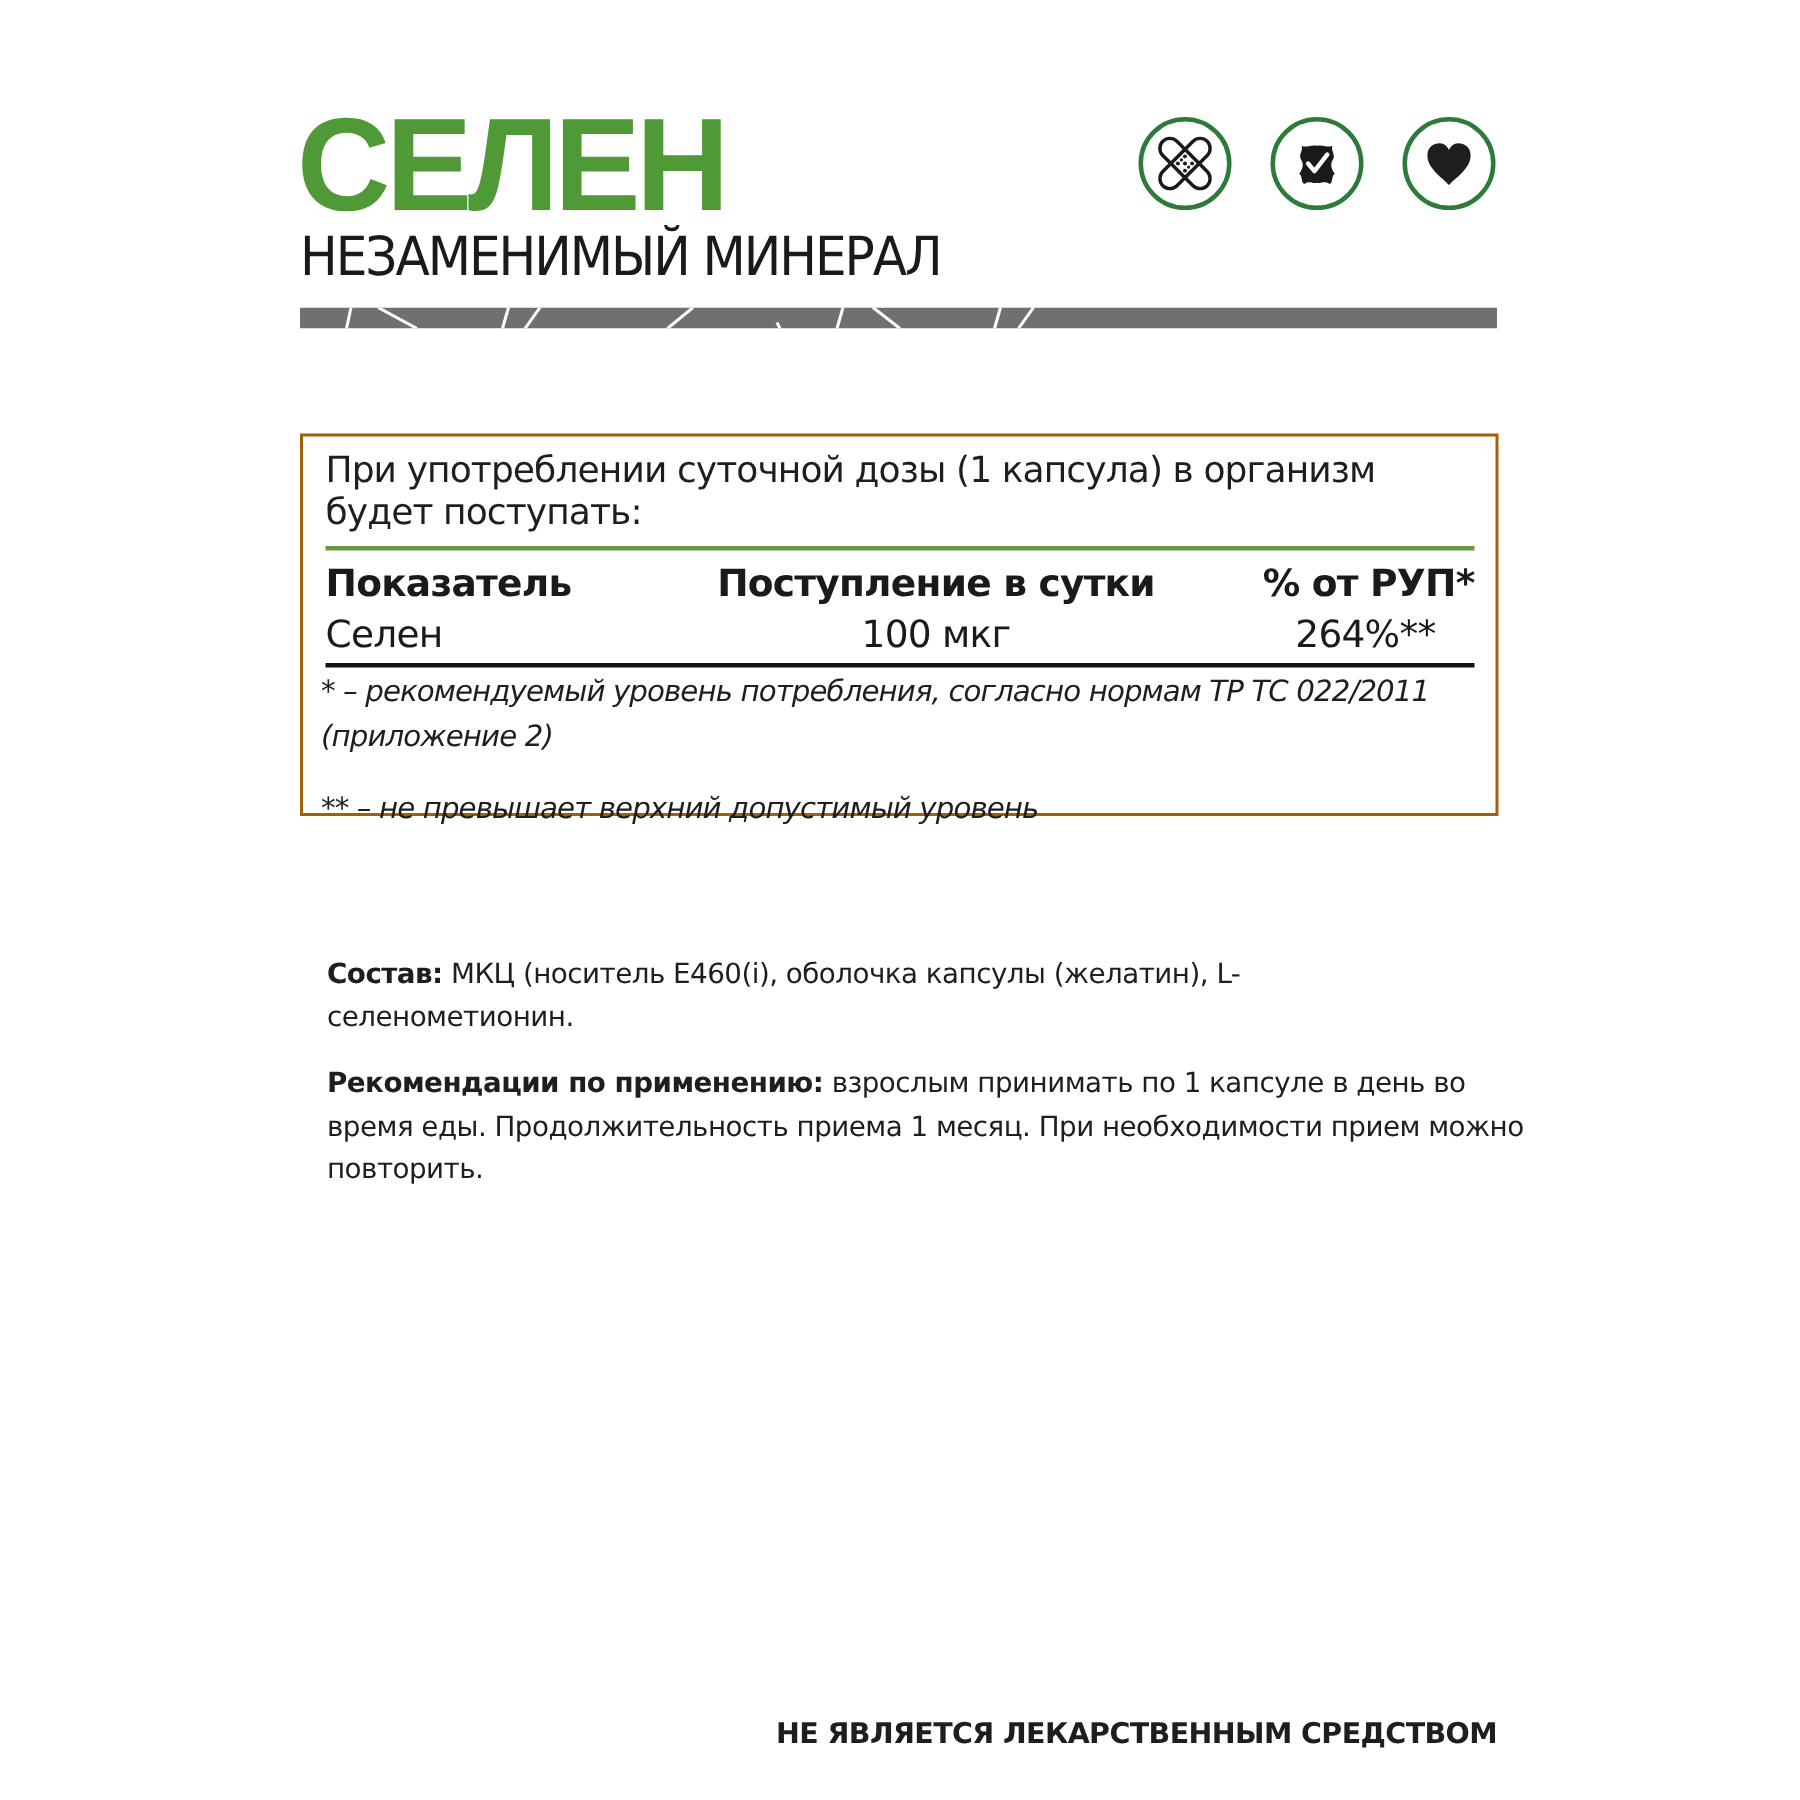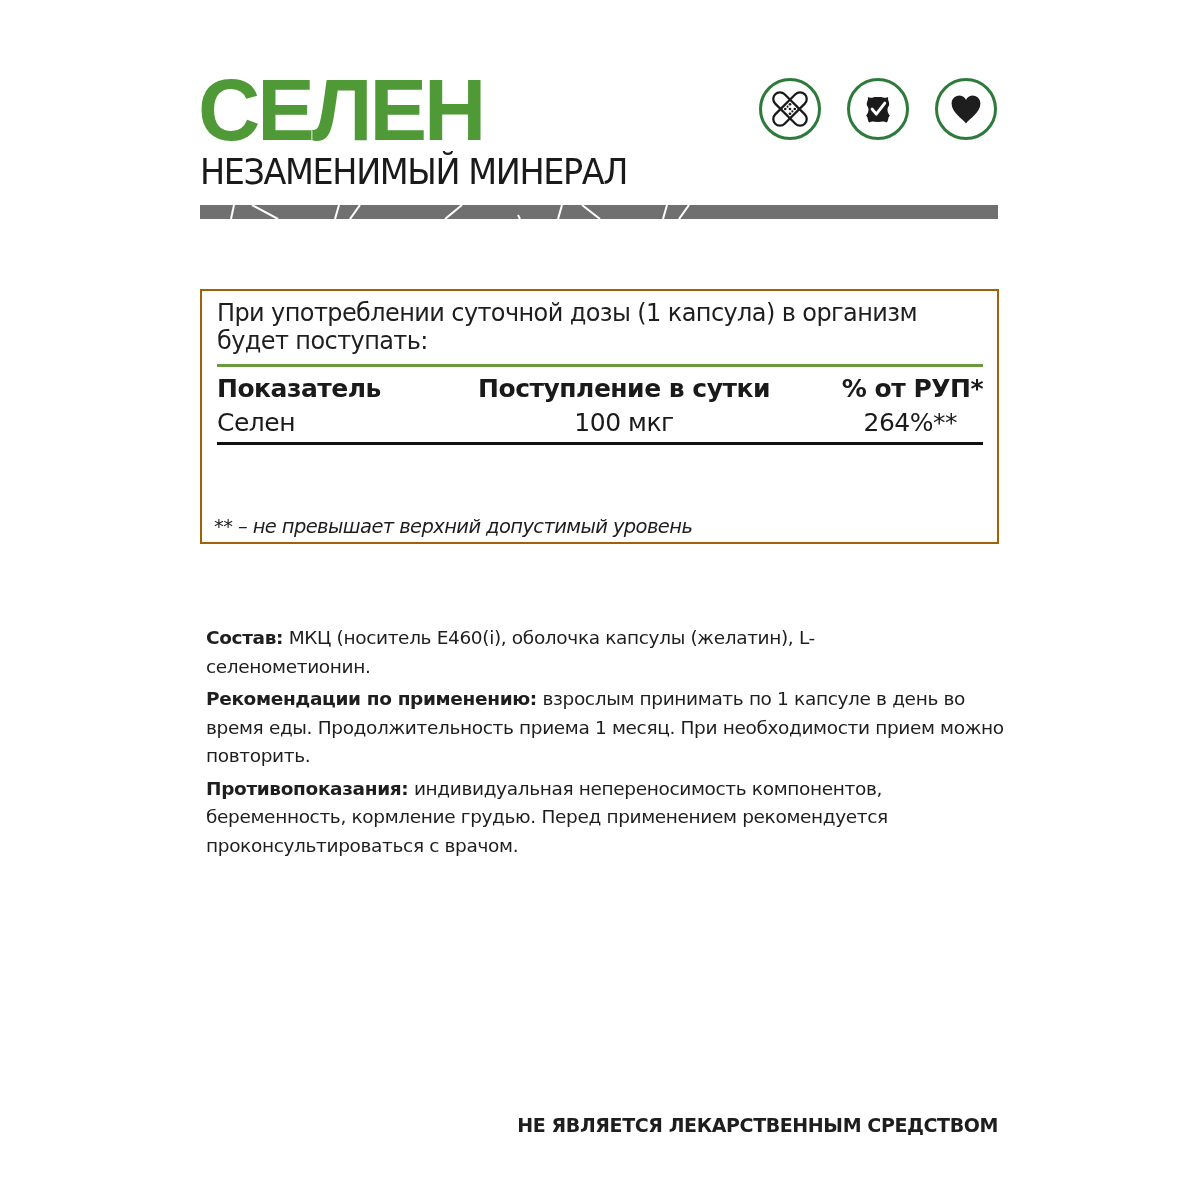--- a/index.html
+++ b/index.html
@@ -100,35 +100,35 @@
       position: absolute;
       left: 12px;
       font-style: italic;
       font-size: 19.5px;
       line-height: 30px;
       letter-spacing: -0.6px;
       color: #1e1e1e;
       width: 760px;
     }
     .note.n1 { top: 155px; }
-    .note.n2 { top: 221px; }
+    .note.n2 { top: 233px; }
     .body-text {
       position: absolute;
       left: 202px; top: 620px;
       width: 810px;
       font-size: 18.5px;
       line-height: 28.5px;
       letter-spacing: -0.35px;
       color: #1e1e1e;
     }
-    .body-text p { margin: 4px; }
+    .body-text p { margin: 16px; }
     .body-text b { font-weight: 700; }
     .footer {
       position: absolute;
-      right: 202px; top: 1112px;
+      right: 202px; top: 1143px;
       font-family: "DejaVu Sans", sans-serif;
       font-weight: 700;
       font-size: 19px;
       line-height: 26px;
       letter-spacing: -0.4px;
       color: #1e1e1e;
       text-align: center;
     }
   </style>
 </head>
@@ -191,22 +191,22 @@
     <span class="c1">Показатель</span>
     <span class="c2">Поступление в сутки</span>
     <span class="c3">% от РУП*</span>
   </div>
   <div class="trow data">
     <span class="c1">Селен</span>
     <span class="c2">100 мкг</span>
     <span class="c3">264%**</span>
   </div>
   <div class="div-black"></div>
+  <div class="note n1">* – рекомендуемый уровень потребления, согласно нормам ТР ТС 022/2011 (приложение 2)</div>
   <div class="note n2">** – не превышает верхний допустимый уровень</div>
 </div>
 
 <div class="body-text">
   <p style="width:680px"><b>Состав:</b><span> МКЦ (носитель Е460(i), оболочка капсулы (желатин), L-селенометионин.</span></p>
   <p style="width:800px"><b>Рекомендации по применению:</b><span> взрослым принимать по 1 капсуле в день во время еды. Продолжительность приема 1 месяц. При необходимости прием можно повторить.</span></p>
-  <p style="width:770px"><b>Противопоказания:</b><span> индивидуальная непереносимость компонентов, беременность, кормление грудью. Перед применением рекомендуется проконсультироваться с врачом.</span></p>
 </div>
 
 <div class="footer">НЕ ЯВЛЯЕТСЯ ЛЕКАРСТВЕННЫМ СРЕДСТВОМ</div>
 
 </body></html>

